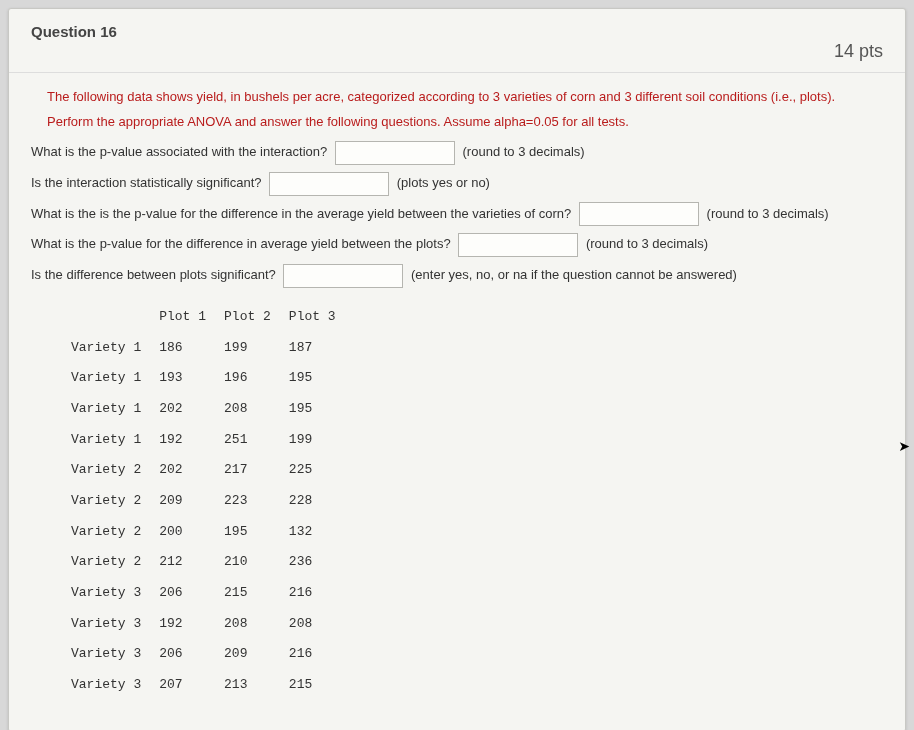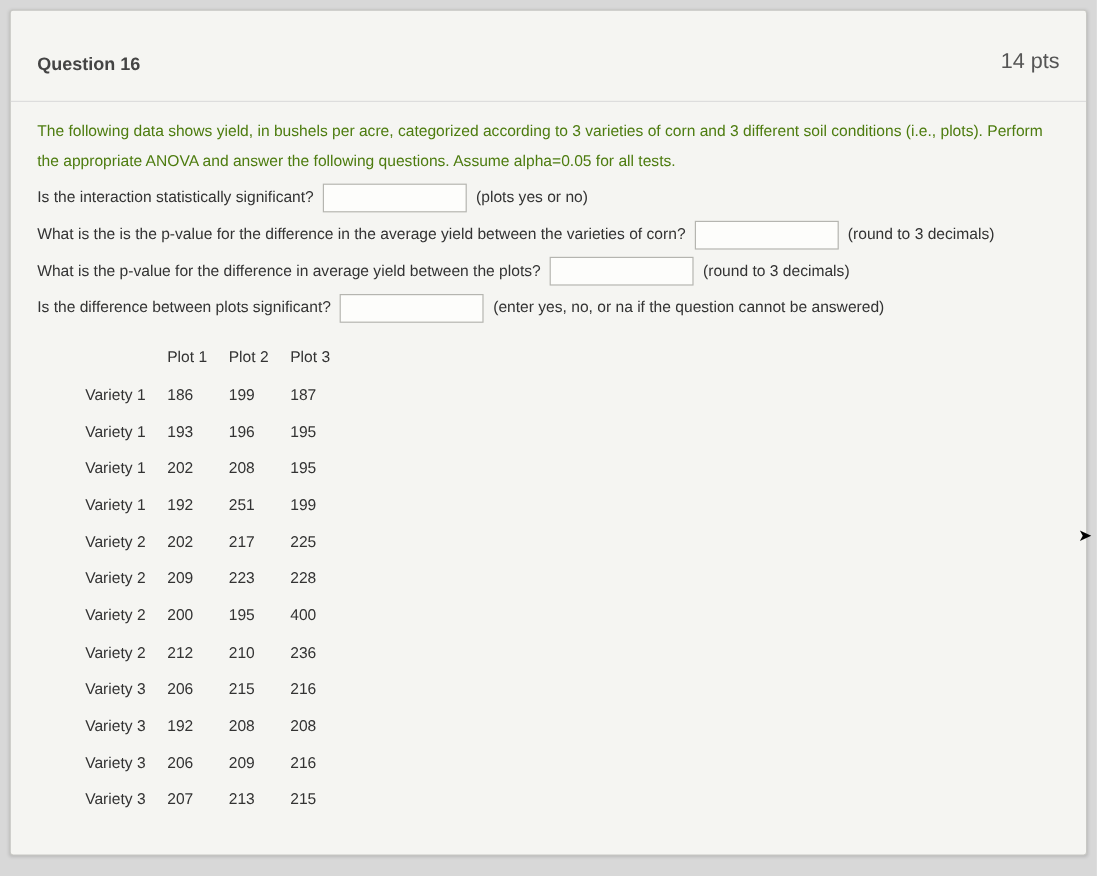--- a/index.html
+++ b/index.html
@@ -18,61 +18,63 @@
     .question-card {
       background: #f5f5f2;
       border: 1px solid #c8c8c4;
       border-radius: 3px;
       box-shadow: 0 1px 3px rgba(0,0,0,0.15);
       padding: 0;
     }
     .question-header {
       display: flex;
       justify-content: space-between;
-      align-items: flex-end;
-      padding: 14px 22px 22px 22px;
+      align-items: flex-start;
+      padding: 14px 22px 10px 22px;
       border-bottom: 1px solid #ddd;
     }
     .question-title {
       font-weight: bold;
       font-size: 15px;
       color: #444;
     }
     .question-pts {
       font-size: 18px;
       color: #555;
       margin-top: 18px;
     }
     .question-body {
       padding: 12px 22px 30px 22px;
       line-height: 1.9;
     }
     .intro {
       margin-bottom: 6px;
-      color: #4d7c0f;
+      color: #b91c1c;
+      margin-left: 16px;
     }
     .qline {
       margin-bottom: 6px;
       color: #333;
     }
     .answer-input {
       display: inline-block;
       width: 120px;
       height: 24px;
       border: 1px solid #b5b5b0;
       background: #fdfdfb;
       vertical-align: middle;
       margin: 0 4px;
       padding: 2px 4px;
       font-size: 13px;
     }
     .data-table {
       margin-top: 14px;
       margin-left: 40px;
       border-collapse: collapse;
+      font-family: Liberation Mono, monospace;
     }
     .data-table th, .data-table td {
       text-align: left;
       padding: 3px 18px 3px 0;
       font-size: 13px;
       font-weight: normal;
       color: #333;
     }
     .data-table th {
       font-weight: normal;
@@ -91,20 +93,25 @@
 
 <div class="question-card">
   <div class="question-header">
     <div class="question-title">Question 16</div>
     <div class="question-pts">14 pts</div>
   </div>
 
   <div class="question-body">
     <div class="intro">The following data shows yield, in bushels per acre, categorized according to 3 varieties of corn and 3 different soil conditions (i.e., plots). Perform the appropriate ANOVA and answer the following questions. Assume alpha=0.05 for all tests.</div>
 
+    <div class="qline">
+      <span>What is the p-value associated with the interaction?</span>
+      <input type="text" class="answer-input" style="">
+      <span>(round to 3 decimals)</span>
+    </div>
 
     <div class="qline">
       <span>Is the interaction statistically significant?</span>
       <input type="text" class="answer-input" style="">
       <span>(plots yes or no)</span>
     </div>
 
     <div class="qline">
       <span>What is the is the p-value for the difference in the average yield between the varieties of corn?</span>
       <input type="text" class="answer-input" style="">
@@ -167,21 +174,21 @@
           <tr>
             <td>Variety 2</td>
             <td>209</td>
             <td>223</td>
             <td>228</td>
           </tr>
           <tr>
             <td>Variety 2</td>
             <td>200</td>
             <td>195</td>
-            <td>400</td>
+            <td>132</td>
           </tr>
           <tr>
             <td>Variety 2</td>
             <td>212</td>
             <td>210</td>
             <td>236</td>
           </tr>
           <tr>
             <td>Variety 3</td>
             <td>206</td>

